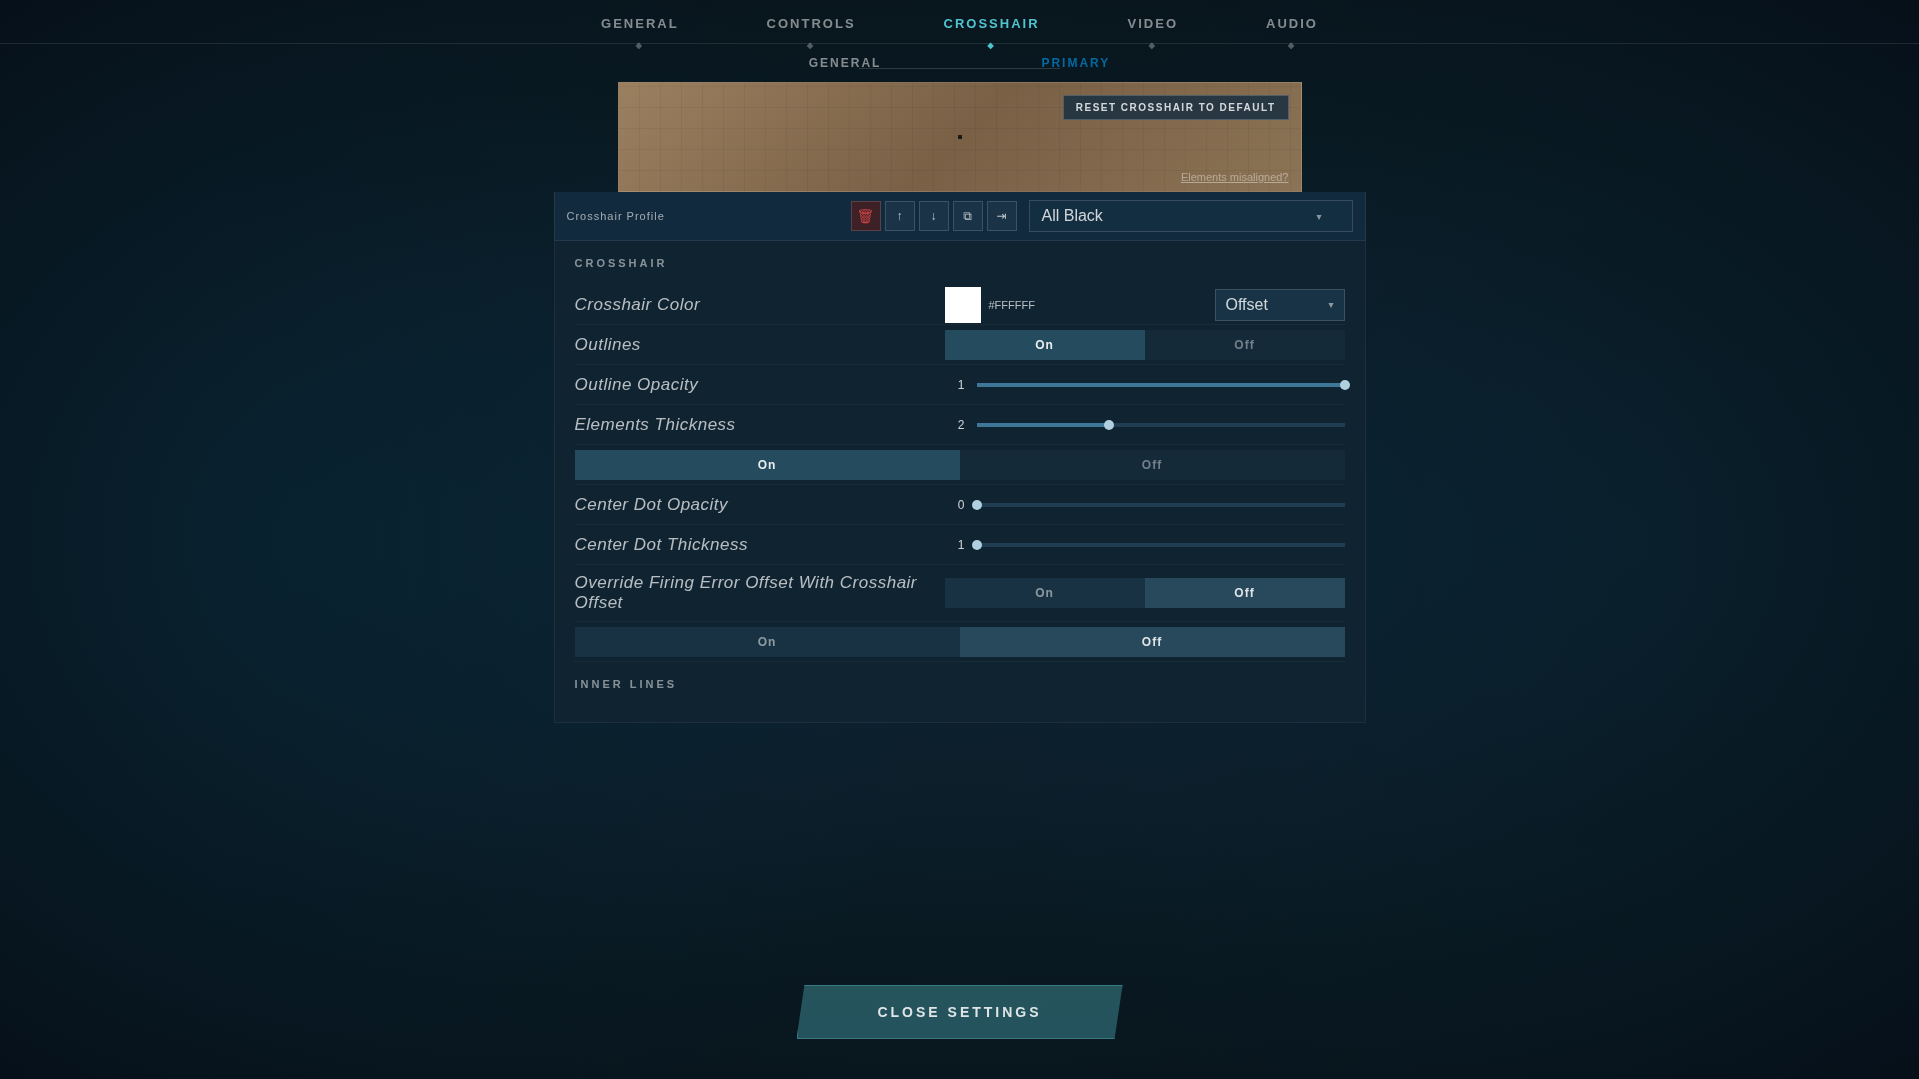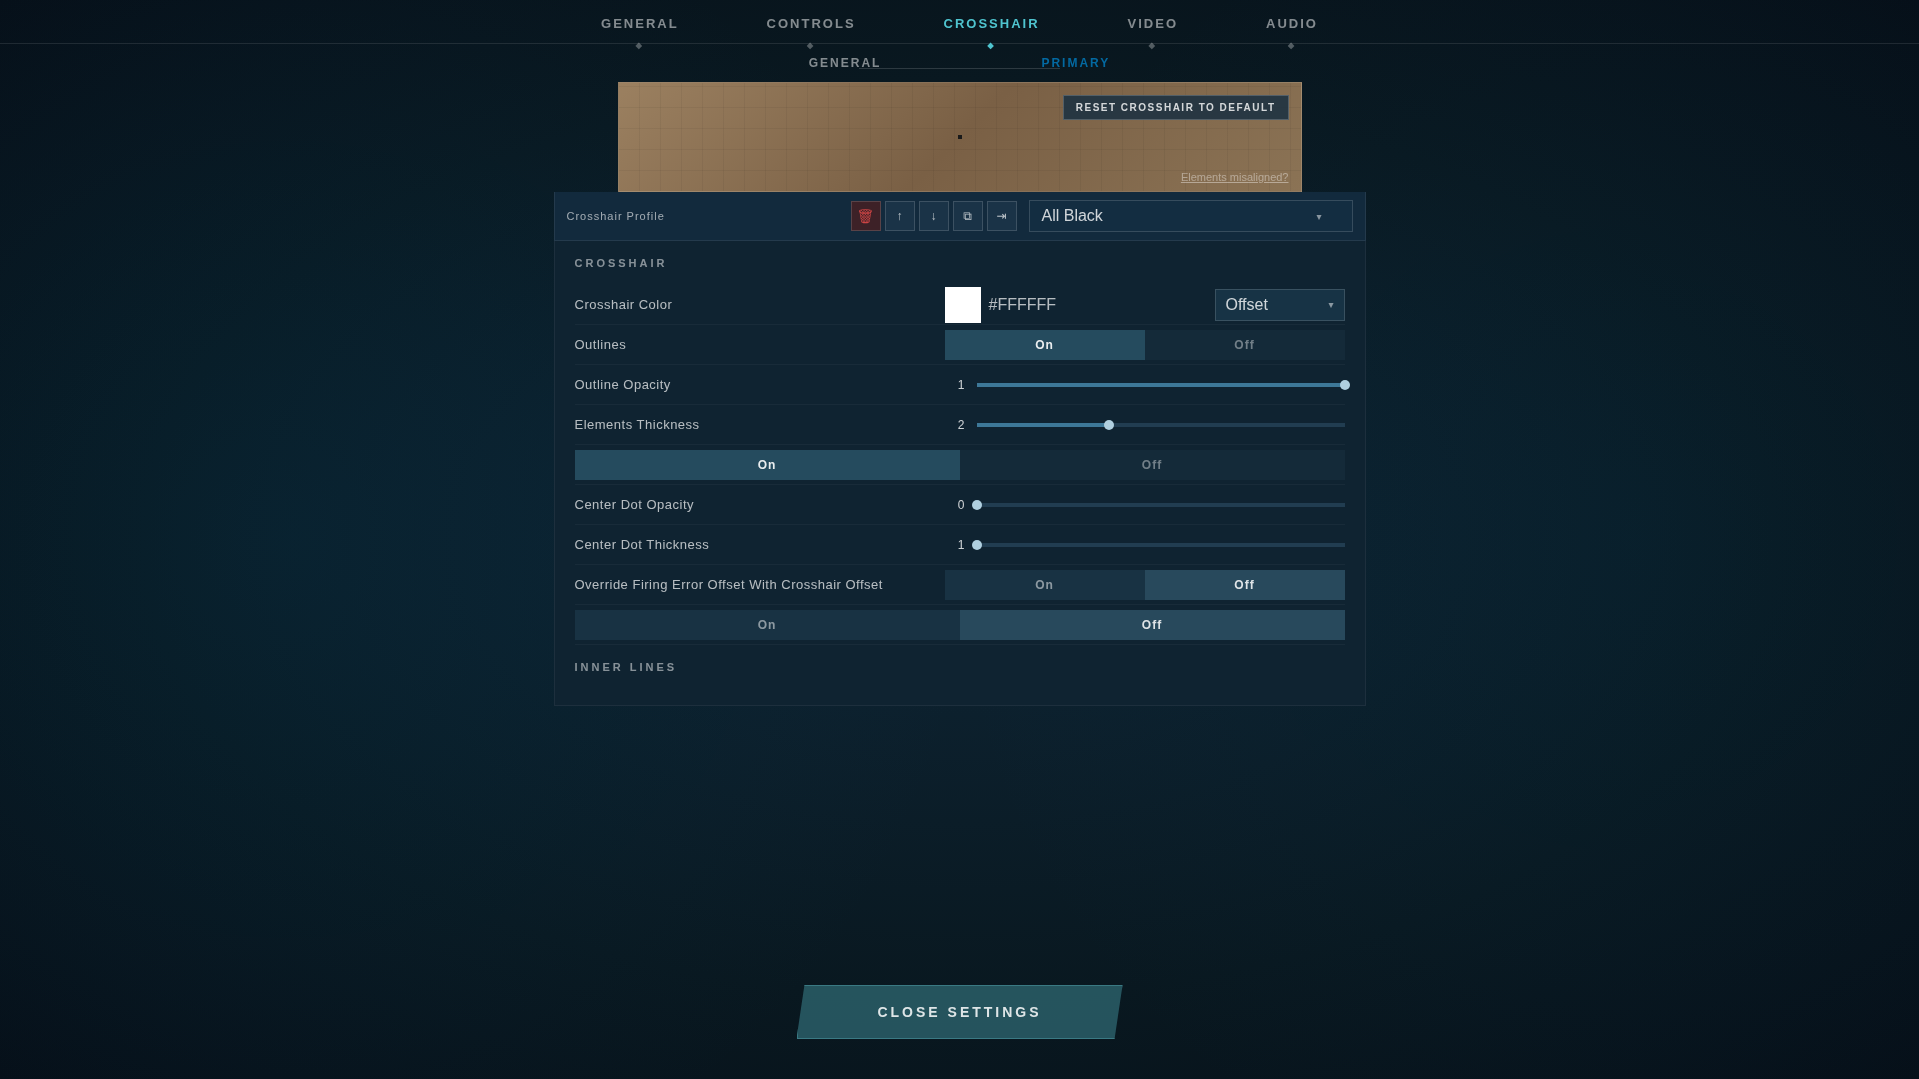--- a/index.html
+++ b/index.html
@@ -258,23 +258,24 @@
     .setting-row {
       display: flex;
       align-items: center;
       min-height: 40px;
       border-bottom: 1px solid rgba(255,255,255,0.04);
     }
 
     .setting-label {
       flex: 0 0 370px;
       color: rgba(255,255,255,0.7);
-      font-size: 13px;
+      font-size: 17px;
       letter-spacing: 0.5px;
       padding: 8px 0;
+      font-style: italic;
     }
 
     .setting-control {
       flex: 1;
       display: flex;
       align-items: center;
     }
 
     
     .toggle-group {
@@ -350,21 +351,21 @@
       width: 36px;
       height: 36px;
       background: #ffffff;
       border: 1px solid rgba(255,255,255,0.3);
       margin-right: 8px;
       cursor: pointer;
     }
 
     .color-hex {
       color: rgba(255,255,255,0.7);
-      font-size: 16px;
+      font-size: 11px;
       flex: 1;
     }
 
     .color-dropdown {
       display: flex;
       align-items: center;
       background: rgba(25,55,75,0.8);
       border: 1px solid rgba(255,255,255,0.15);
       padding: 6px 10px;
       cursor: pointer;

